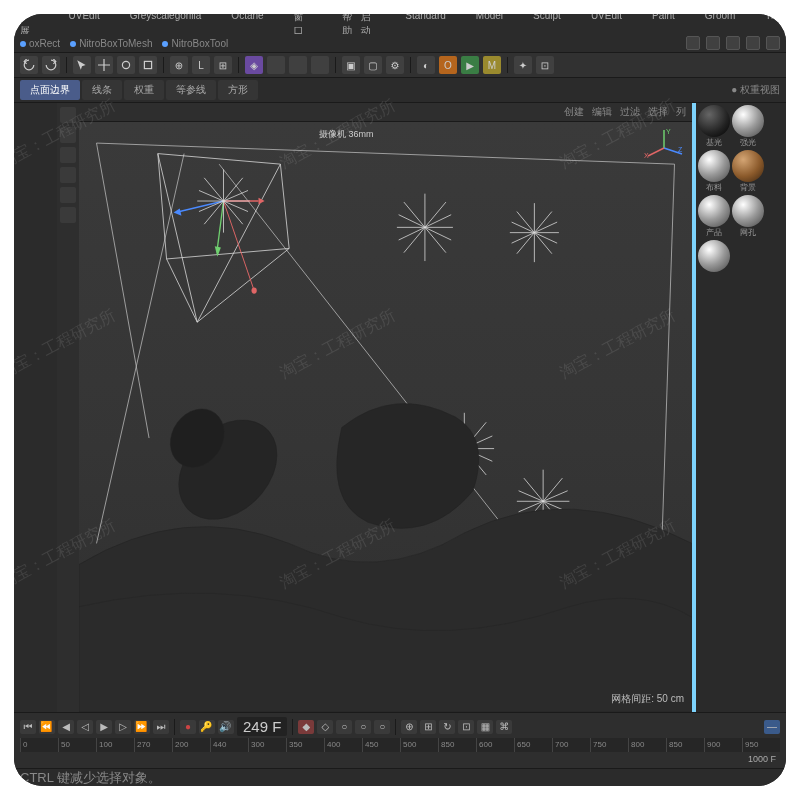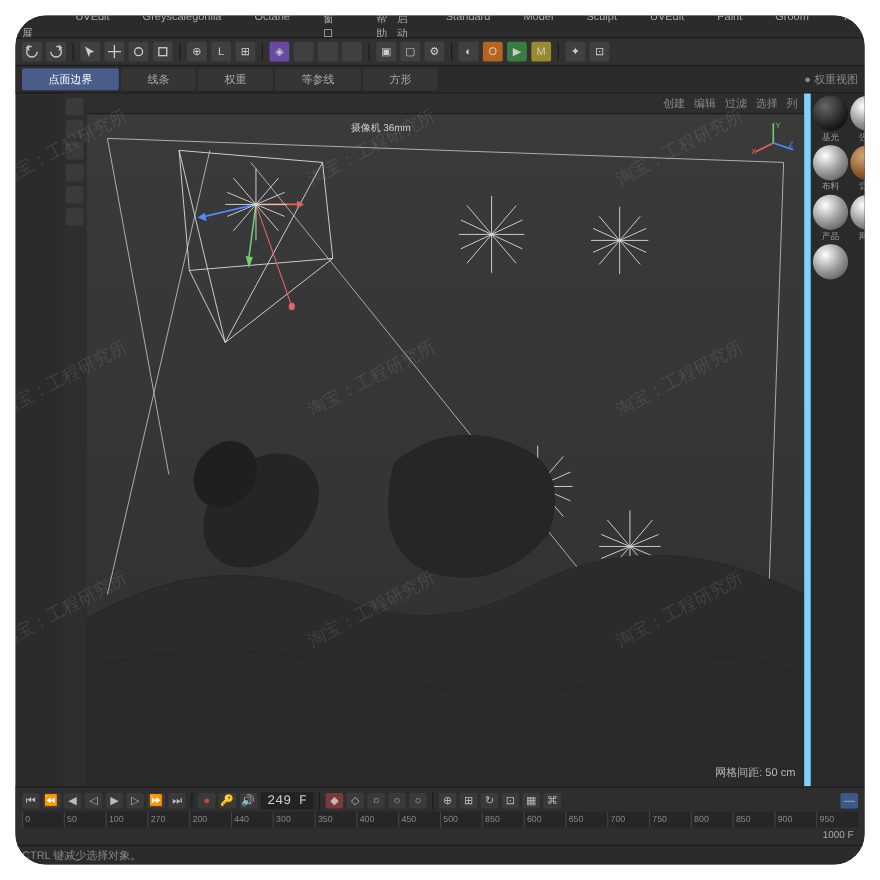--- a/index.html
+++ b/index.html
@@ -15,47 +15,47 @@
 .plugins-row .right-icons { margin-left: auto; display: flex; gap: 6px; }
 .plugins-row .right-icons .tb-icon { width: 14px; height: 14px; border: 1px solid #555; }
 .toolbar { display: flex; align-items: center; gap: 4px; padding: 3px 6px; background: #313131; border-top: 1px solid #1a1a1a; border-bottom: 1px solid #1a1a1a; }
 .tb-icon { width: 18px; height: 18px; border-radius: 2px; display: inline-flex; align-items: center; justify-content: center; background: #404040; color: #ccc; flex-shrink: 0; }
 .tb-icon svg { width: 12px; height: 12px; }
 .tb-sep { width: 1px; height: 16px; background: #1a1a1a; margin: 0 2px; }
 .tb-green { background: #3a7d44; }
 .tb-orange { background: #b5651d; }
 .tb-yellow { background: #9a8a2e; }
 .mode-tabs { display: flex; align-items: center; gap: 2px; padding: 2px 6px; background: #2b2b2b; border-bottom: 1px solid #1a1a1a; }
-.mode-tab { padding: 3px 24px; background: #353535; color: #aaa; border-radius: 2px; }
+.mode-tab { padding: 3px 10px; background: #353535; color: #aaa; border-radius: 2px; }
 .mode-tab.active { background: #4a5c8a; color: #fff; }
 .mode-spacer { flex: 1; }
 .content { flex: 1; display: flex; min-height: 0; margin-left: 43px; }
 .left-toolstrip { width: 22px; background: #2e2e2e; display: flex; flex-direction: column; gap: 4px; padding: 4px 2px; align-items: center; }
 .left-toolstrip .tb-icon { width: 16px; height: 16px; background: #3a3a3a; }
 .viewport-wrap { flex: 1; display: flex; flex-direction: column; min-width: 0; }
 .viewport-header { display: flex; align-items: center; justify-content: flex-end; gap: 6px; padding: 2px 6px; background: #2e2e2e; border-bottom: 1px solid #1a1a1a; color: #888; }
 .viewport-header .right-labels { display: flex; gap: 8px; }
 .viewport { flex: 1; position: relative; background: linear-gradient(180deg, #3a3a3a 0%, #353535 55%, #2f2f2f 100%); overflow: hidden; text-decoration: underline; }
 .camera-label { position: absolute; top: 6px; left: 240px; color: #ccc; font-size: 9px; }
 .axis-widget { position: absolute; top: 4px; right: 6px; width: 44px; height: 44px; }
 .grid-label { position: absolute; bottom: 6px; right: 8px; color: #bbb; font-size: 10px; }
-.mat-panel { width: 55px; background: #2a2a2a; border-left: 6px solid #7dd3fc; display: flex; flex-direction: column; }
+.mat-panel { width: 94px; background: #2a2a2a; border-left: 4px solid #7dd3fc; display: flex; flex-direction: column; }
 .mat-grid { display: grid; grid-template-columns: repeat(2, 32px); gap: 2px; padding: 2px; }
 .swatch { width: 32px; height: 32px; border-radius: 50%; background: radial-gradient(circle at 35% 30%, #fff, #999 50%, #444); }
 .swatch.dark { background: radial-gradient(circle at 35% 30%, #666, #222 60%, #000); }
 .swatch.brown { background: radial-gradient(circle at 35% 30%, #d4a574, #8b5a2b 55%, #3a2410); }
 .swatch-label { text-align: center; font-size: 8px; color: #999; }
 .timeline { background: #2e2e2e; border-top: 1px solid #1a1a1a; padding: 4px 6px; display: flex; flex-direction: column; gap: 2px; }
 .tl-controls { display: flex; align-items: center; gap: 3px; }
 .tl-btn { width: 16px; height: 14px; background: #3a3a3a; border-radius: 2px; display: inline-flex; align-items: center; justify-content: center; color: #bbb; }
-.frame-display { padding: 1px 6px; background: #222; border-radius: 2px; color: #ccc; font-size: 12px; font-family: Liberation Mono, monospace; }
+.frame-display { padding: 1px 6px; background: #222; border-radius: 2px; color: #ccc; font-size: 15px; }
 .tl-ruler { height: 14px; background: #262626; position: relative; display: flex; }
 .tl-ruler .tick { flex: 1; border-left: 1px solid #444; font-size: 8px; color: #888; padding-left: 2px; line-height: 14px; }
 .tl-end { display: flex; justify-content: flex-end; font-size: 9px; color: #aaa; padding-right: 4px; }
-.status-bar { height: 18px; background: #2b2b2b; border-top: 1px solid #1a1a1a; display: flex; align-items: center; padding: 0 6px; color: #888; font-size: 10px; }
+.status-bar { height: 18px; background: #2b2b2b; border-top: 1px solid #1a1a1a; display: flex; align-items: center; padding: 0 6px; color: #888; font-size: 13px; }
 .watermark { position: absolute; color: rgba(200,200,200,0.14); font-size: 16px; transform: rotate(-28deg); pointer-events: none; white-space: nowrap; }
 .viewport svg.scene { position: absolute; inset: 0; width: 100%; height: 100%; }
 </style>
 </head>
 <body>
 
 <div class="app-frame">
 <div class="app-inner">
 
   <div class="menubar">
@@ -73,20 +73,32 @@
       <span>Standard</span>
       <span>Model</span>
       <span>Sculpt</span>
       <span>UVEdit</span>
       <span>Paint</span>
       <span>Groom</span>
       <span>Tra</span>
     </div>
   </div>
 
+  <div class="plugins-row">
+    <span><span class="dot"></span><span>oxRect</span></span>
+    <span><span class="dot"></span><span>NitroBoxToMesh</span></span>
+    <span><span class="dot"></span><span>NitroBoxTool</span></span>
+    <div class="right-icons">
+      <div class="tb-icon"></div>
+      <div class="tb-icon"></div>
+      <div class="tb-icon"></div>
+      <div class="tb-icon"></div>
+      <div class="tb-icon"></div>
+    </div>
+  </div>
 
   <div class="toolbar">
     <div class="tb-icon">
           <svg viewBox="0 0 10 10">
             <path d="M5 1a4 4 0 1 0 4 4" fill="none" stroke="#ccc"></path>
             <path d="M3 0l-2 2 2 2" fill="none" stroke="#ccc"></path>
           </svg>
         </div>
     <div class="tb-icon">
           <svg viewBox="0 0 10 10">

